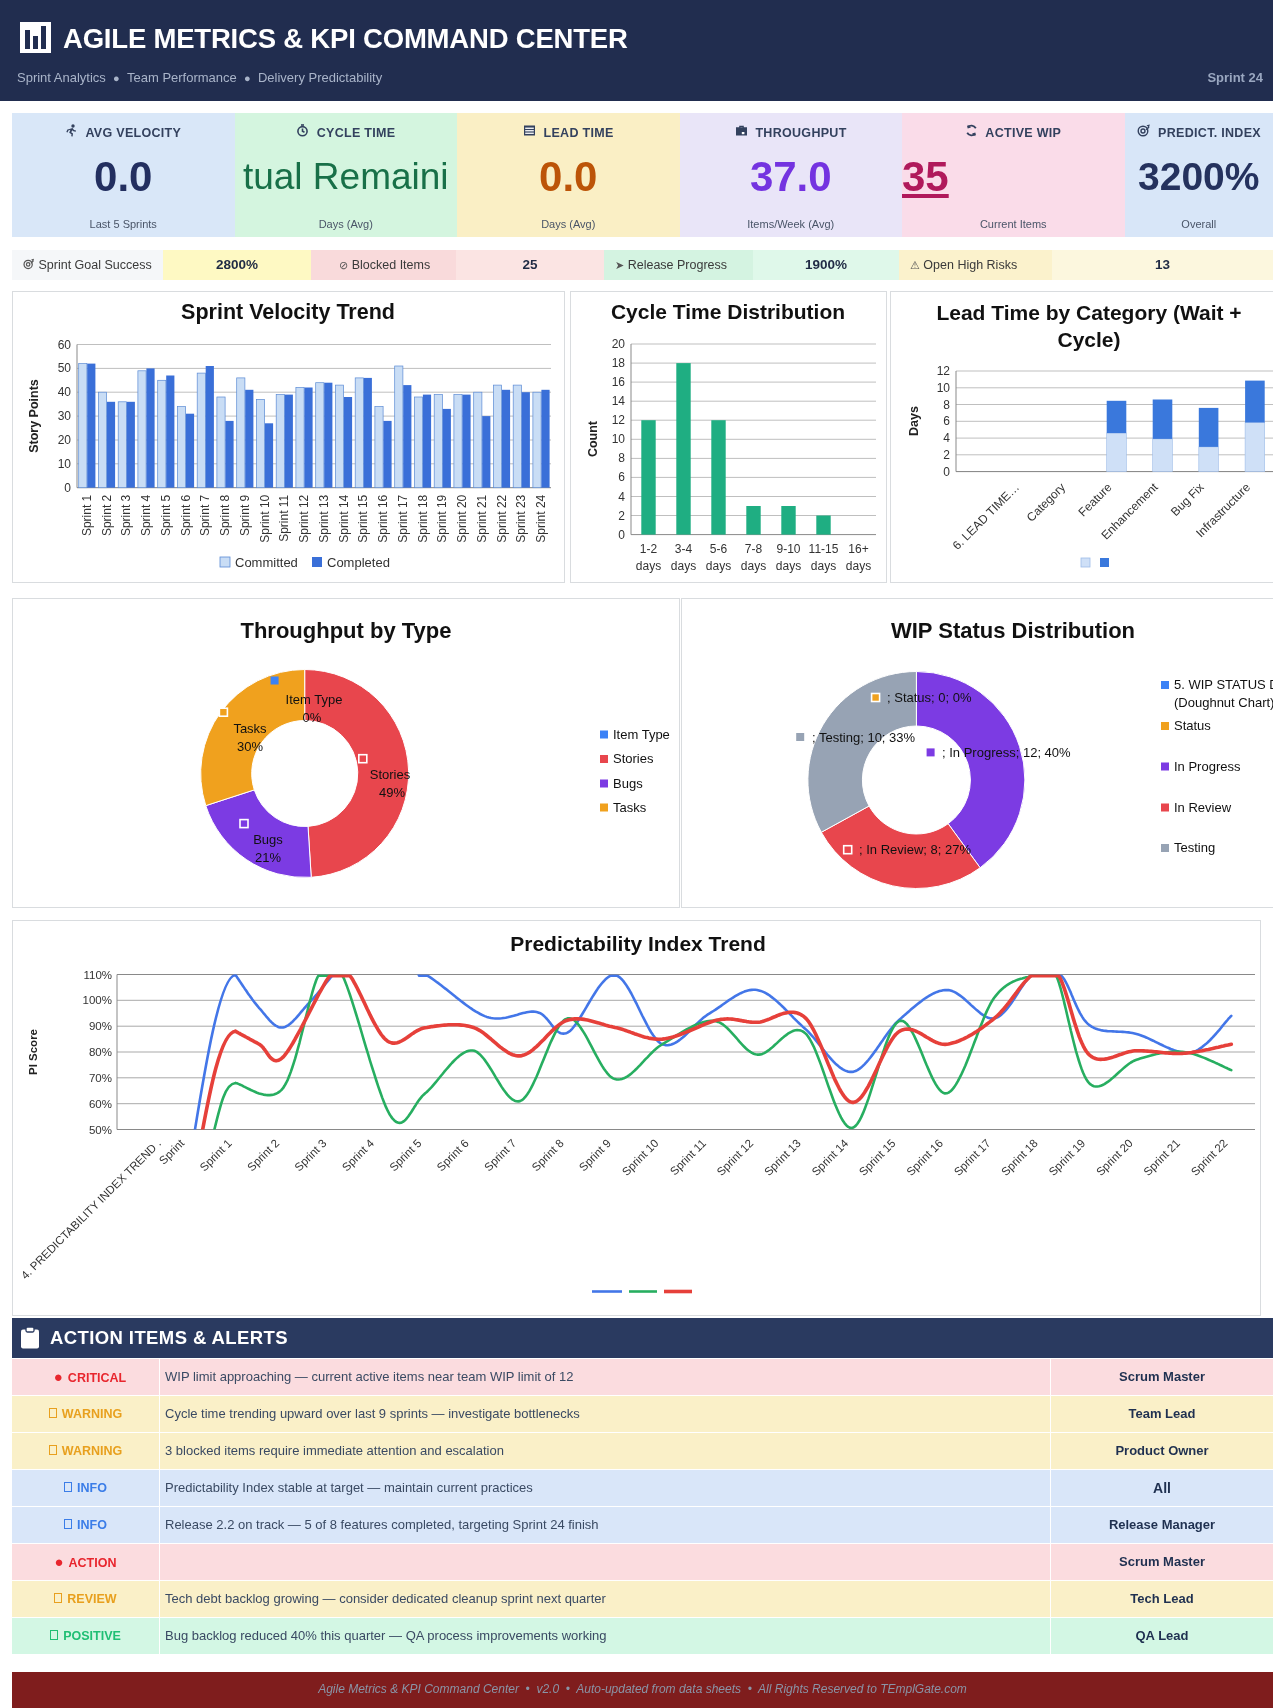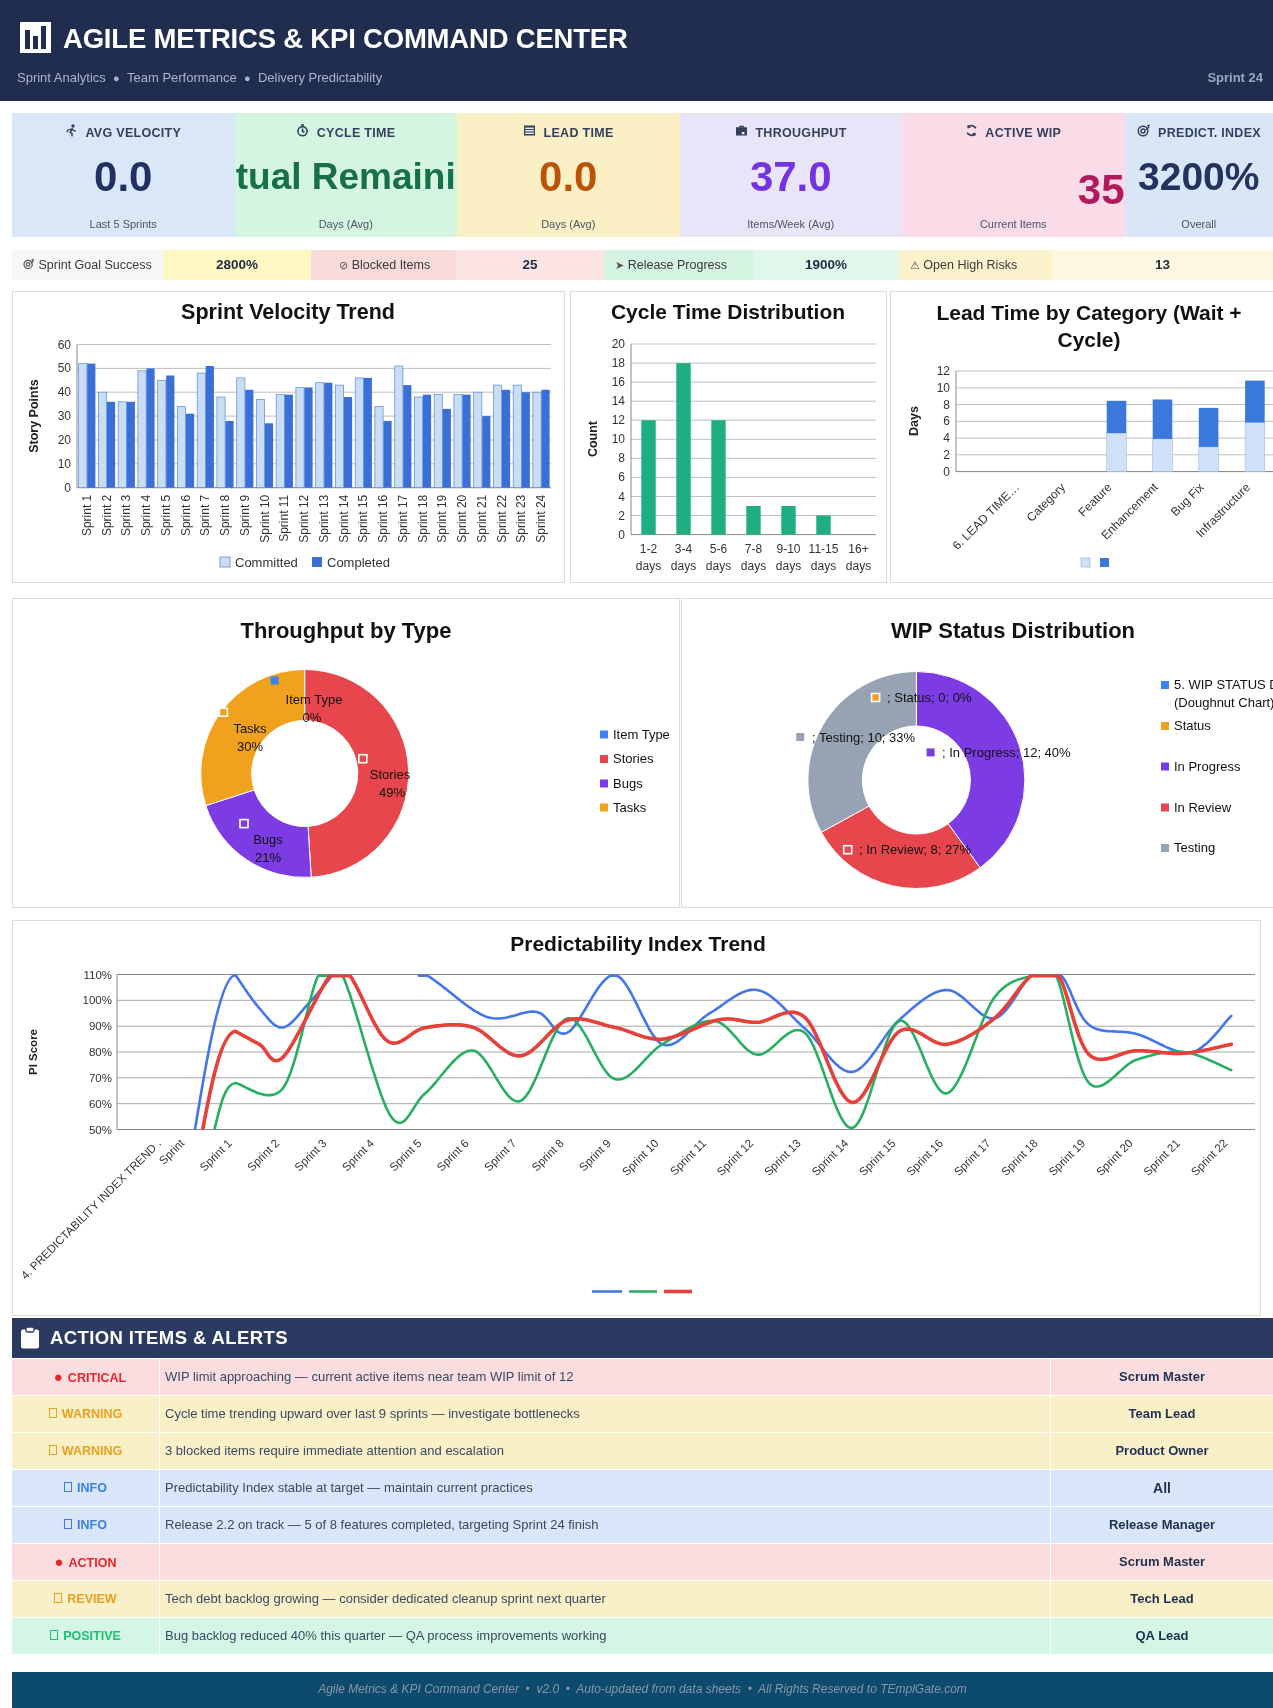--- a/index.html
+++ b/index.html
@@ -31,21 +31,21 @@
 </div>
 
 <div class="abs" style="left:234.5px;top:113px;width:222.5px;height:124px;background:#D4F5DF;overflow:hidden;">
   <div style="position:absolute;left:0;top:11px;width:100%;text-align:center;font-size:12.5px;font-weight:bold;color:#33415E;letter-spacing:0.3px;white-space:nowrap;"><svg width="13" height="13" viewBox="0 0 13 13">
         <g stroke="#33415E" fill="none" stroke-width="1.6">
           <circle cx="6.5" cy="7.2" r="4.6"></circle>
           <path d="M6.5 4.6 V7.3 L8.5 8.3"></path>
           <path d="M5 1 h3"></path>
         </g>
       </svg>&nbsp; CYCLE TIME</div>
-  <div style="position:absolute;left:0;top:43px;width:100%;height:42px;line-height:42px;text-align:center;font-size:37px;font-weight:bold;color:#187048;white-space:nowrap;">tual Remaini</div>
+  <div style="position:absolute;left:0;top:43px;width:100%;height:42px;line-height:42px;text-align:center;font-size:37px;font-weight:normal;color:#187048;white-space:nowrap;">tual Remaini</div>
   <div style="position:absolute;left:0;top:105px;width:100%;text-align:center;font-size:11px;color:#4A5568;">Days (Avg)</div>
 </div>
 
 <div class="abs" style="left:457.0px;top:113px;width:222.5px;height:124px;background:#FAEFC5;overflow:hidden;">
   <div style="position:absolute;left:0;top:11px;width:100%;text-align:center;font-size:12.5px;font-weight:bold;color:#33415E;letter-spacing:0.3px;white-space:nowrap;"><svg width="13" height="13" viewBox="0 0 13 13">
         <rect x="1" y="1.5" width="11" height="10" fill="#33415E"></rect>
         <g fill="#fff">
           <rect x="2.2" y="3.6" width="8.6" height="1.3"></rect>
           <rect x="2.2" y="6.1" width="8.6" height="1.3"></rect>
           <rect x="2.2" y="8.6" width="8.6" height="1.3"></rect>
@@ -70,21 +70,21 @@
   <div style="position:absolute;left:0;top:11px;width:100%;text-align:center;font-size:12.5px;font-weight:bold;color:#33415E;letter-spacing:0.3px;white-space:nowrap;"><svg width="13" height="13" viewBox="0 0 13 13">
         <g fill="none" stroke="#33415E" stroke-width="1.8">
           <path d="M10.8 4.2 A5 5 0 0 0 2.6 3.4"></path>
           <path d="M2.2 8.8 A5 5 0 0 0 10.4 9.6"></path>
         </g>
         <g fill="#33415E">
           <path d="M2.6 0.8 L2.6 4.6 L6 3.4 Z"></path>
           <path d="M10.4 12.2 L10.4 8.4 L7 9.6 Z"></path>
         </g>
       </svg>&nbsp; ACTIVE WIP</div>
-  <div style="position:absolute;left:0;top:56px;width:100%;height:42px;line-height:42px;text-align:right;font-size:42px;font-weight:bold;color:#B0195B;white-space:nowrap;">35</div>
+  <div style="position:absolute;left:0;top:43px;width:100%;height:42px;line-height:42px;text-align:left;font-size:42px;font-weight:bold;color:#B0195B;white-space:nowrap;text-decoration:underline;">35</div>
   <div style="position:absolute;left:0;top:105px;width:100%;text-align:center;font-size:11px;color:#4A5568;">Current Items</div>
 </div>
 
 <div class="abs" style="left:1124.5px;top:113px;width:148.5px;height:124px;background:#D8E6F8;overflow:hidden;">
   <div style="position:absolute;left:0;top:11px;width:100%;text-align:center;font-size:12.5px;font-weight:bold;color:#33415E;letter-spacing:0.3px;white-space:nowrap;"><svg width="14" height="13" viewBox="0 0 14 13">
         <g fill="none" stroke="#33415E" stroke-width="1.4">
           <circle cx="6" cy="7" r="4.8"></circle>
           <circle cx="6" cy="7" r="2"></circle>
         </g>
         <g fill="#33415E">
@@ -456,14 +456,14 @@
   <div class="abs" style="left:153px;top:0;height:36px;line-height:36px;font-size:13px;color:#3A4A63;white-space:nowrap;">Tech debt backlog growing — consider dedicated cleanup sprint next quarter</div>
   <div class="abs" style="left:1038px;top:0;width:223px;height:36px;border-left:1.5px solid #fff;text-align:center;line-height:36px;font-size:13px;font-weight:bold;color:#1F3050;">Tech Lead</div>
 </div>
 
 <div class="abs" style="left:12px;top:1618px;width:1261px;height:36px;background:#D3F7E4;">
   <div class="abs" style="left:0;top:0;width:148px;height:36px;border-right:1.5px solid #fff;text-align:center;line-height:36px;font-size:12.5px;font-weight:bold;color:#1FBF74;white-space:nowrap;"><span style="display:inline-block;width:8px;height:10px;border:1.3px solid #1FBF74;margin-right:5px;"></span>POSITIVE</div>
   <div class="abs" style="left:153px;top:0;height:36px;line-height:36px;font-size:13px;color:#3A4A63;white-space:nowrap;">Bug backlog reduced 40% this quarter — QA process improvements working</div>
   <div class="abs" style="left:1038px;top:0;width:223px;height:36px;border-left:1.5px solid #fff;text-align:center;line-height:36px;font-size:13px;font-weight:bold;color:#1F3050;">QA Lead</div>
 </div>
 
-<div class="abs" style="left:12px;top:1672px;width:1261px;height:36px;background:#0c4a6e;text-align:center;">
+<div class="abs" style="left:12px;top:1672px;width:1261px;height:36px;background:#7f1d1d;text-align:center;">
   <div style="margin-top:10px;font-size:12px;font-style:italic;color:#8A94A6;">Agile Metrics &amp; KPI Command Center &nbsp;•&nbsp; v2.0 &nbsp;•&nbsp; Auto-updated from data sheets &nbsp;•&nbsp; All Rights Reserved to TEmplGate.com</div>
 </div>
 </body></html>

